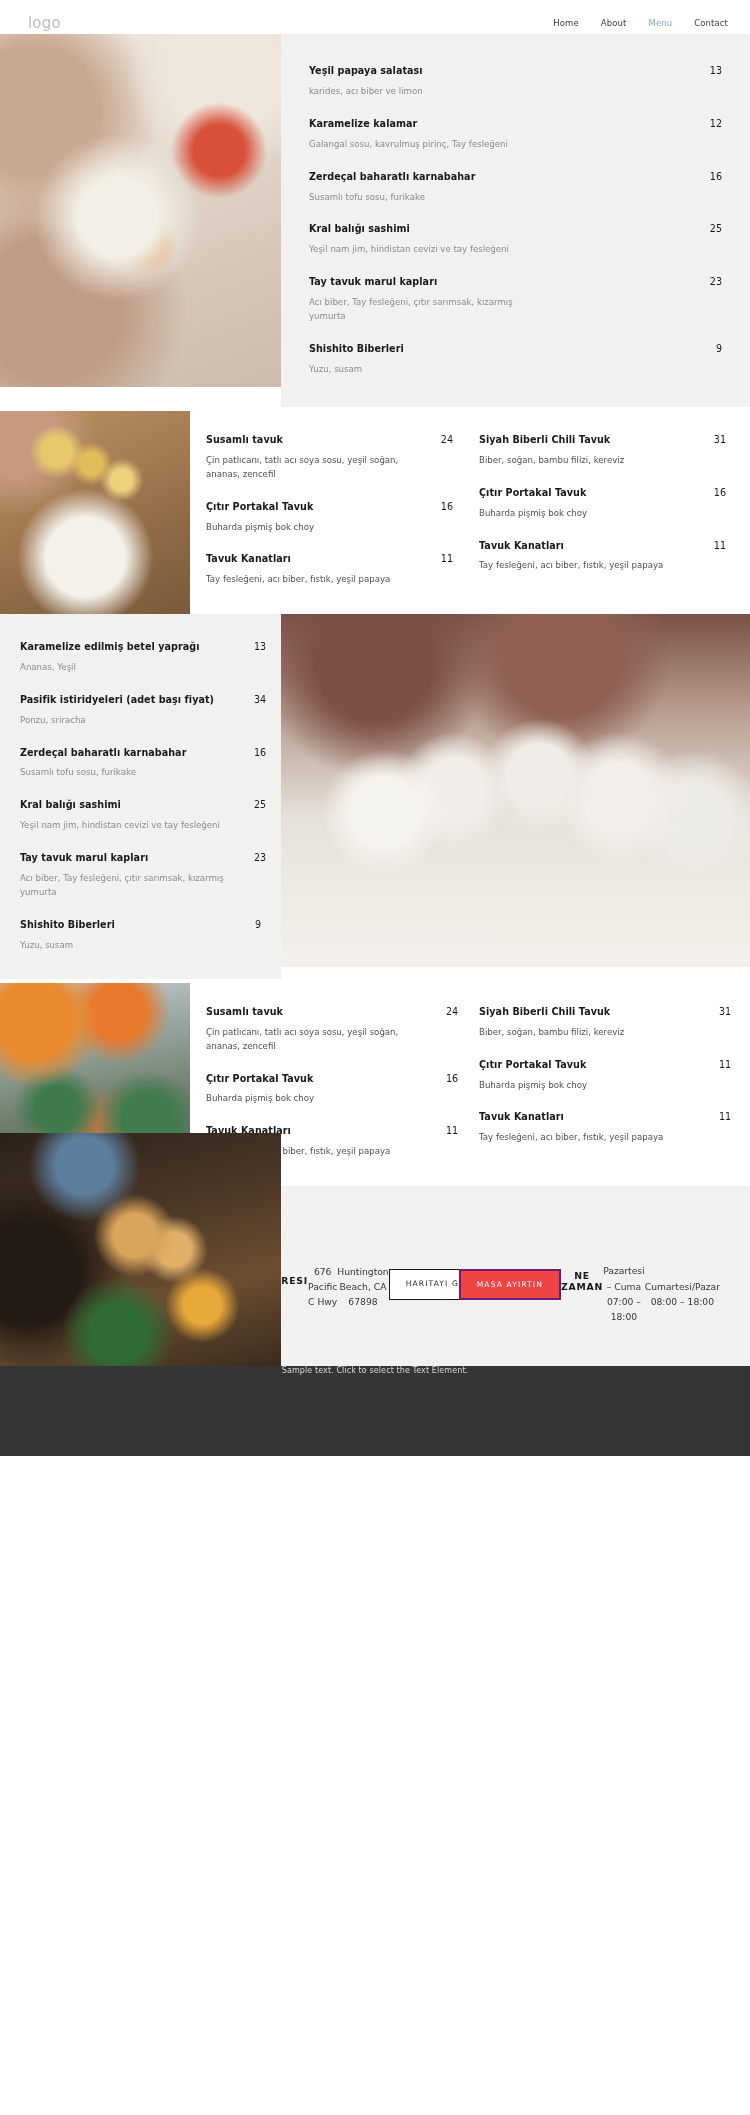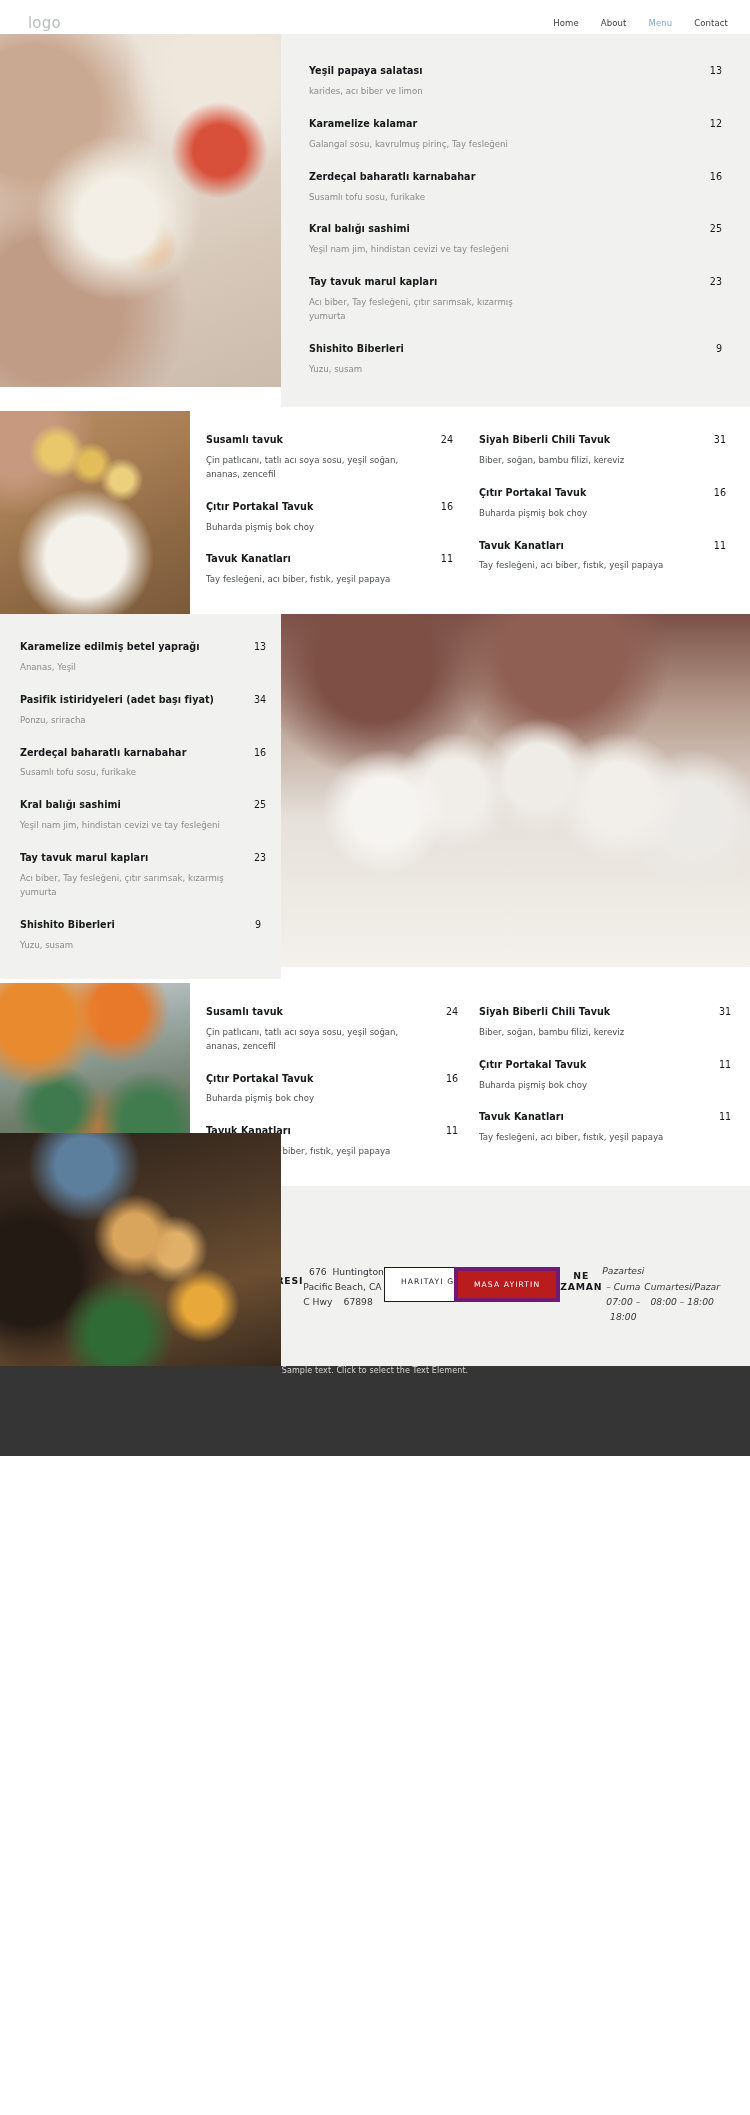--- a/index.html
+++ b/index.html
@@ -183,27 +183,27 @@
   }
   .btn-outline {
     background: #ffffff;
     border: 1px solid #1b1b1b;
     color: #1b1b1b;
     width: 92px;
     overflow: hidden;
     text-align: left;
   }
   .btn-solid {
-    background: #b91c1c;
-    border: 4px solid #701a75;
+    background: #ef4444;
+    border: 2px solid #701a75;
     color: #ffffff;
     margin-left: -22px;
     z-index: 2;
   }
-  .hours-block { margin-top: 14px; font-style: italic; }
+  .hours-block { margin-top: 14px; }
   .hours-gap { height: 12px; }
 
   
   .footer {
     width: 750px;
     background: #353535;
     height: 90px;
     display: flex;
     align-items: flex-start;
     justify-content: center;

